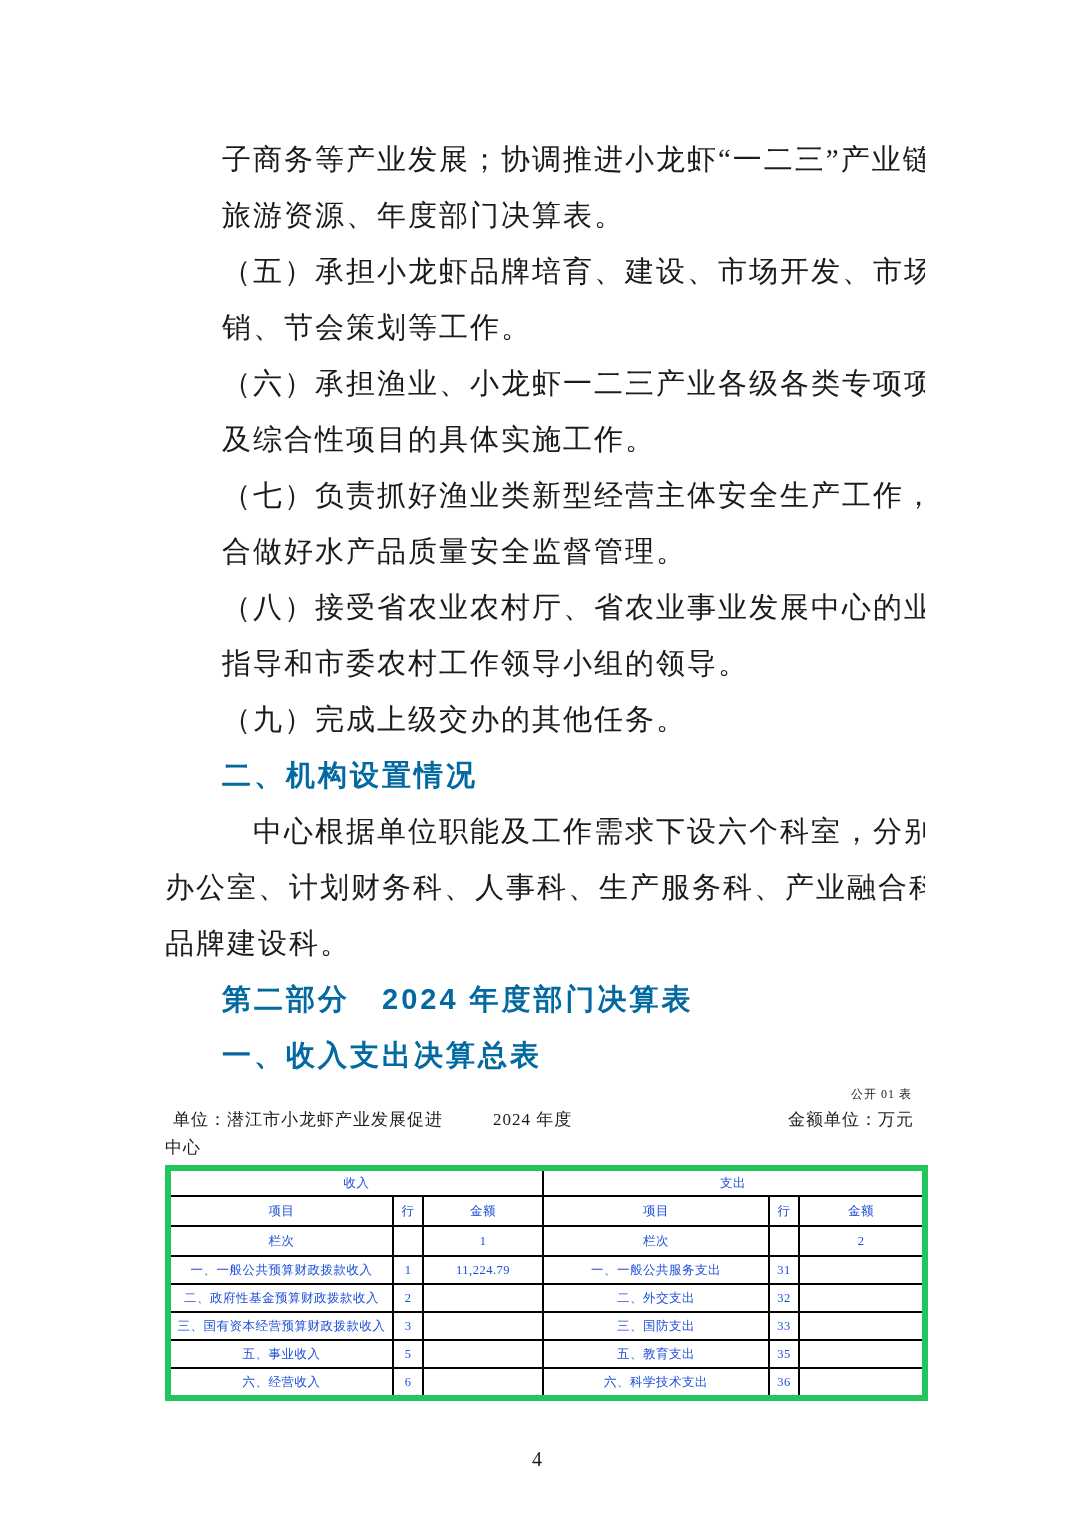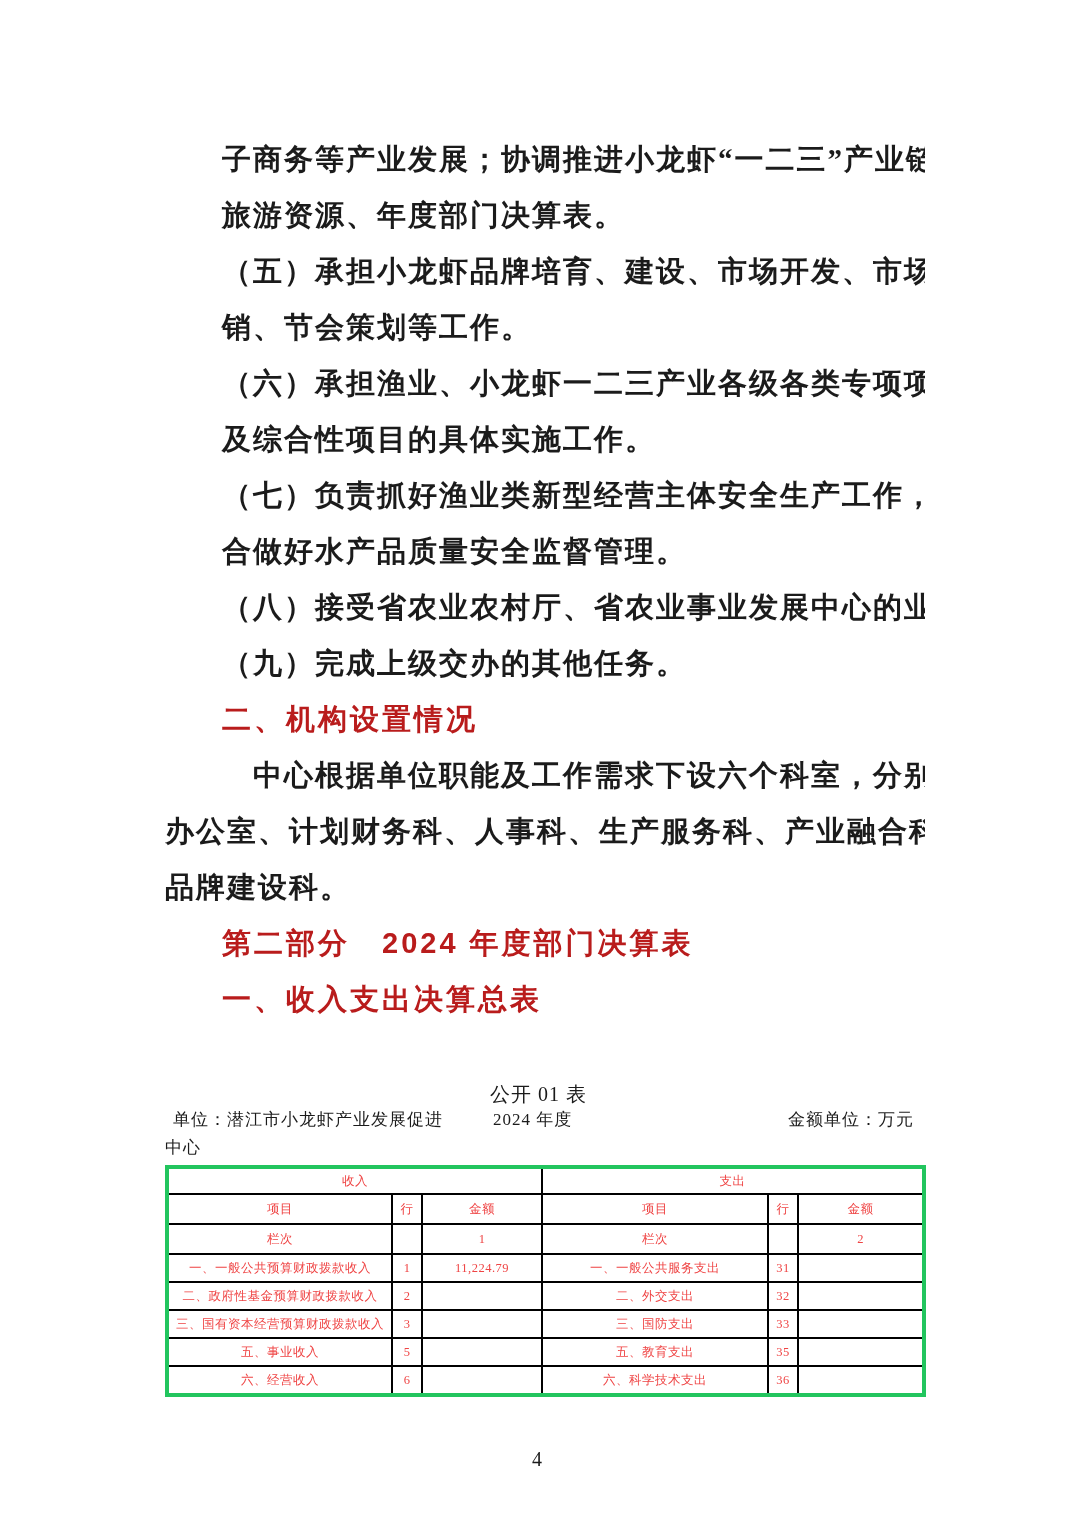--- a/index.html
+++ b/index.html
@@ -12,47 +12,47 @@
     font-family:"Liberation Serif","DejaVu Serif",serif;
     overflow:hidden;
   }
   
   .text-block {
     position:absolute; left:165px; top:131px; width:760px;
   }
   .ln {
     height:56px; line-height:56px;
     font-size:29px; letter-spacing:2px;
-    white-space:nowrap; overflow:hidden;font-weight:bold;
+    white-space:nowrap; overflow:hidden;
   }
   .ind2  { padding-left:57px; }   
   .indf  { padding-left:88px; }   
   .flush { padding-left:0; }      
   .heading {
     font-family:"Liberation Sans","DejaVu Sans",sans-serif;
-    font-weight:700; letter-spacing:3px; color:#b91c1c;
+    font-weight:700; letter-spacing:3px; color:#0369a1;
   }
   
   .table-meta {
     position:absolute; left:165px; top:1082px; width:757px;
     font-size:17px; letter-spacing:1px;
   }
-  .pub-label { text-align:center; font-size:20px; height:24px; line-height:24px; padding-right:10px; }
+  .pub-label { text-align:right; font-size:12px; height:24px; line-height:24px; padding-right:10px; }
   .unit-row { position:relative; height:54px; }
   .unit-l1 { position:absolute; left:8px;   top:2px;  white-space:nowrap; }
   .unit-l2 { position:absolute; left:0;   top:30px; white-space:nowrap; }
   .year-label { position:absolute; left:328px; top:2px; white-space:nowrap; }
   .amount-unit { position:absolute; right:8px; top:2px; white-space:nowrap;text-align:right; }
   
   .tbl-wrap { position:absolute; left:165px; top:1165px; }
   table.summary {
     width:757px; table-layout:fixed;
     border-collapse:collapse;
-    border:4px solid #22c55e;
-    font-size:12.5px; color:#ef4444;
+    border:6px solid #22c55e;
+    font-size:12.5px; color:#1d4ed8;
   }
   table.summary td {
     border:2px solid #000;
     padding:0 4px;
     height:26px;
     text-align:center;
     overflow:hidden; white-space:nowrap;
     letter-spacing:0.5px;
   }
   table.summary tr.sec-row td { height:24px; }
@@ -74,20 +74,21 @@
   <div class="text-block">
     <div class="ln ind2">子商务等产业发展；协调推进小龙虾“一二三”产业链</div>
     <div class="ln ind2">旅游资源、年度部门决算表。</div>
     <div class="ln ind2">（五）承担小龙虾品牌培育、建设、市场开发、市场营</div>
     <div class="ln ind2">销、节会策划等工作。</div>
     <div class="ln ind2">（六）承担渔业、小龙虾一二三产业各级各类专项项目</div>
     <div class="ln ind2">及综合性项目的具体实施工作。</div>
     <div class="ln ind2">（七）负责抓好渔业类新型经营主体安全生产工作，配</div>
     <div class="ln ind2">合做好水产品质量安全监督管理。</div>
     <div class="ln ind2">（八）接受省农业农村厅、省农业事业发展中心的业务</div>
+    <div class="ln ind2">指导和市委农村工作领导小组的领导。</div>
     <div class="ln ind2">（九）完成上级交办的其他任务。</div>
     <div class="ln ind2 heading">二、机构设置情况</div>
     <div class="ln indf">中心根据单位职能及工作需求下设六个科室，分别为</div>
     <div class="ln flush">办公室、计划财务科、人事科、生产服务科、产业融合科、</div>
     <div class="ln flush">品牌建设科。</div>
     <div class="ln ind2 heading">第二部分　2024 年度部门决算表</div>
     <div class="ln ind2 heading">一、收入支出决算总表</div>
   </div>
 
   <div class="table-meta">

